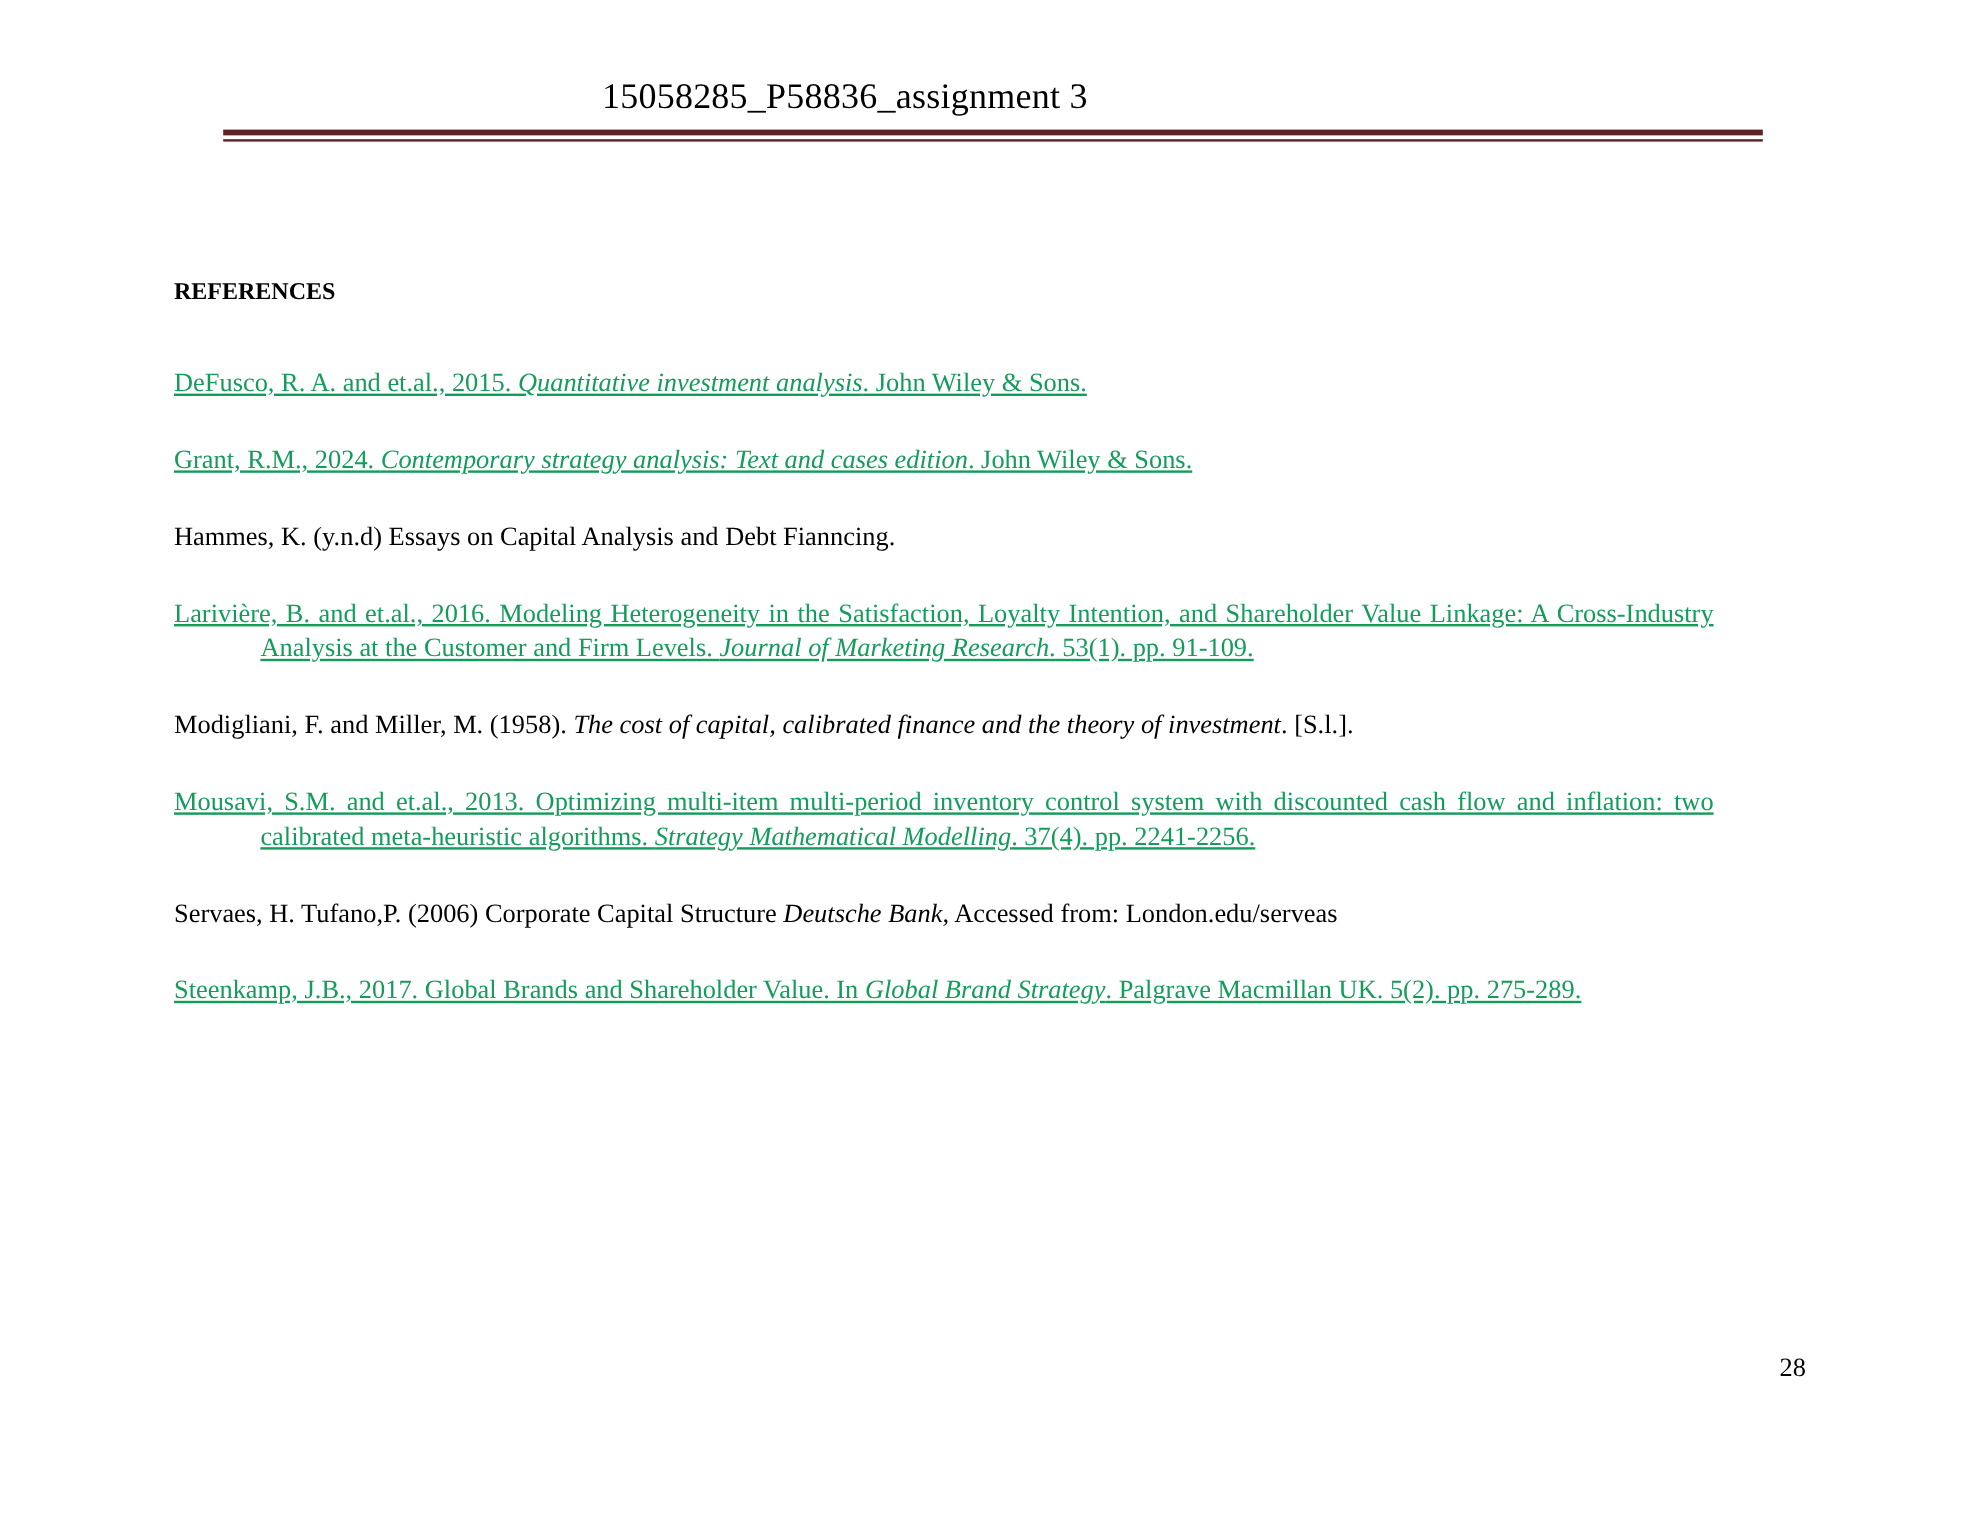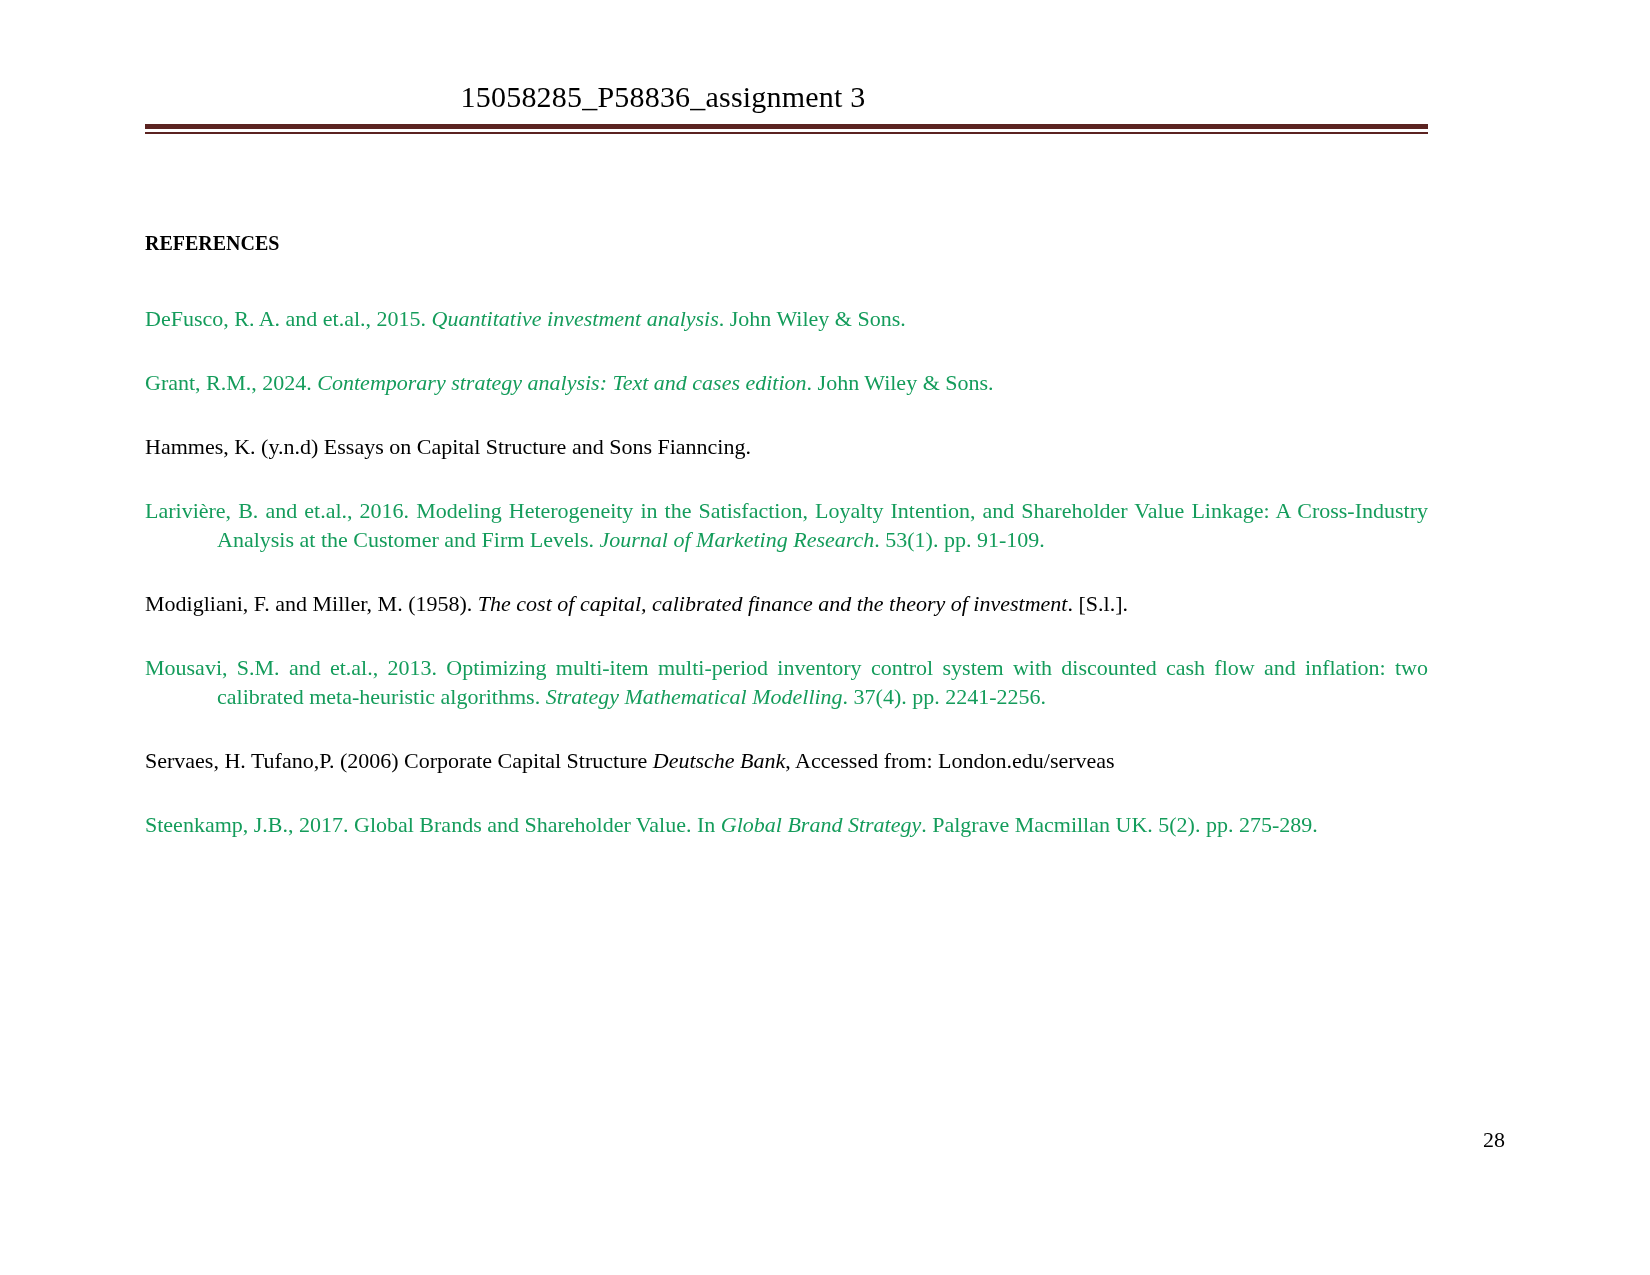--- a/index.html
+++ b/index.html
@@ -17,23 +17,24 @@
     width: 1650px;
     height: 1275px;
     background: #ffffff;
     box-sizing: border-box;
     overflow: hidden;
   }
   
   .header {
     position: absolute;
     left: 0;
-    top: 16px;
+    top: 0;
     width: 1316px;
     padding-top: 62px;
+    padding-left: 41px;
   }
   .header-title {
     font-size: 30px;
     line-height: 38px;
     text-align: center;
     letter-spacing: 0.2px;
     color: #000000;
     padding-left: 10px;
   }
   .header-rule {
@@ -86,21 +87,21 @@
   .ref {
     font-size: 22px;
     line-height: 29px;
     text-align: justify;
     text-justify: inter-word;
     margin: 0 0 35px 0;
     padding-left: 72px;
     text-indent: -72px;
   }
   .ref.black { color: #000000; }
-  .ref.green { color: #149C5B; }
+  .ref.green { color: #149C5B; text-decoration: underline; }
   .ref i, .ref em { font-style: italic; }
 
   
   .page-number {
     position: absolute;
     right: 145px;
     bottom: 122px;
     font-size: 22px;
     line-height: 26px;
     color: #000000;
@@ -120,21 +121,21 @@
       <div class="rule-thin"></div>
     </div>
   </div>
 
   <div class="content">
     <div class="section-heading">REFERENCES</div>
 
     <div class="ref-list" id="ref-list">
         <p class="ref green"><span>DeFusco, R. A. and et.al., 2015. </span><em>Quantitative investment analysis</em><span>. John Wiley &amp; Sons.</span></p>
         <p class="ref green"><span>Grant, R.M., 2024. </span><em>Contemporary strategy analysis: Text and cases edition</em><span>. John Wiley &amp; Sons.</span></p>
-        <p class="ref black"><span>Hammes, K. (y.n.d) Essays on Capital Structure and Sons Fianncing.</span></p>
+        <p class="ref black"><span>Hammes, K. (y.n.d) Essays on Capital Analysis and Debt Fianncing.</span></p>
         <p class="ref green"><span>Larivière, B. and et.al., 2016. Modeling Heterogeneity in the Satisfaction, Loyalty Intention, and Shareholder Value Linkage: A Cross-Industry Analysis at the Customer and Firm Levels. </span><em>Journal of Marketing Research</em><span>. 53(1). pp. 91-109.</span></p>
         <p class="ref black"><span>Modigliani, F. and Miller, M. (1958). </span><em>The cost of capital, calibrated finance and the theory of investment</em><span>. [S.l.].</span></p>
         <p class="ref green"><span>Mousavi, S.M. and et.al., 2013. Optimizing multi-item multi-period inventory control system with discounted cash flow and inflation: two calibrated meta-heuristic algorithms. </span><em>Strategy Mathematical Modelling</em><span>. 37(4). pp. 2241-2256.</span></p>
         <p class="ref black"><span>Servaes, H. Tufano,P. (2006) Corporate Capital Structure </span><em>Deutsche Bank</em><span>, Accessed from: London.edu/serveas</span></p>
         <p class="ref green"><span>Steenkamp, J.B., 2017. Global Brands and Shareholder Value. In </span><em>Global Brand Strategy</em><span>. Palgrave Macmillan UK. 5(2). pp. 275-289.</span></p>
       </div>
   </div>
 
   <div class="page-number">28</div>
 

